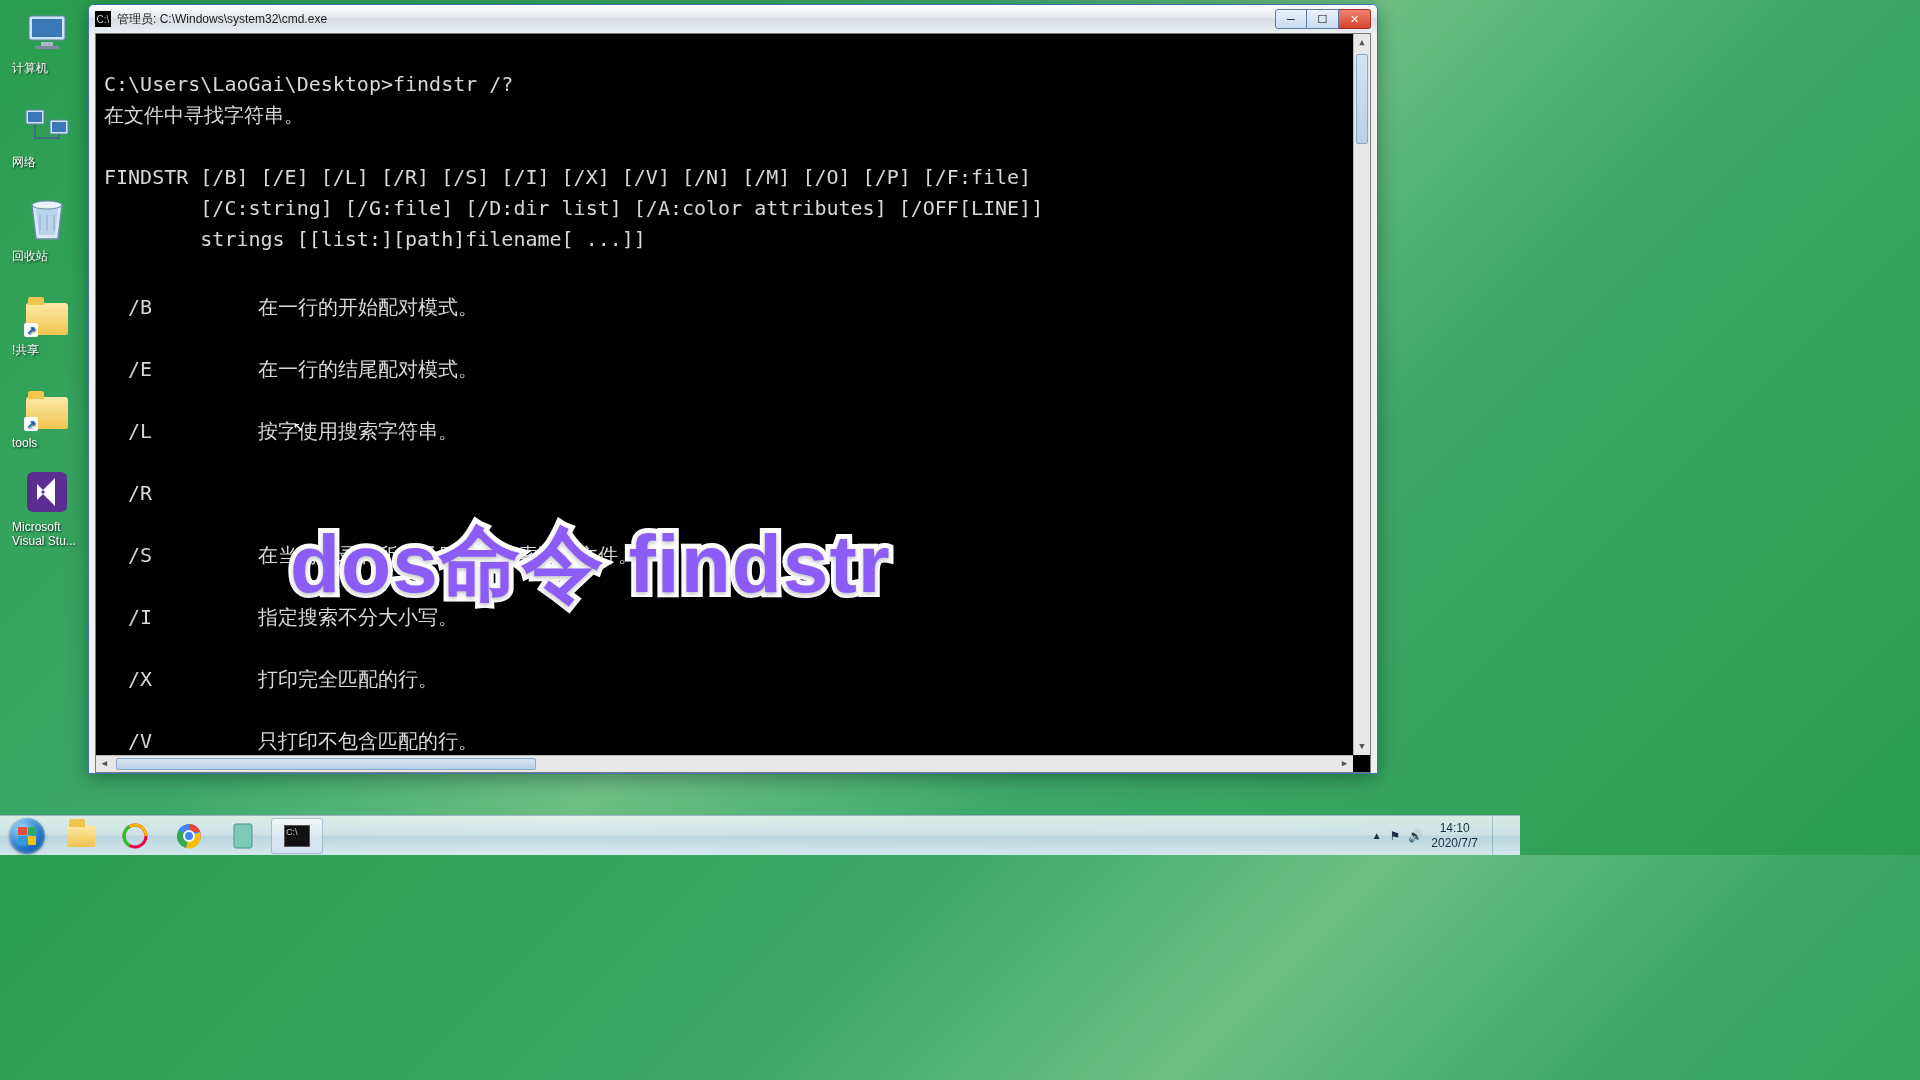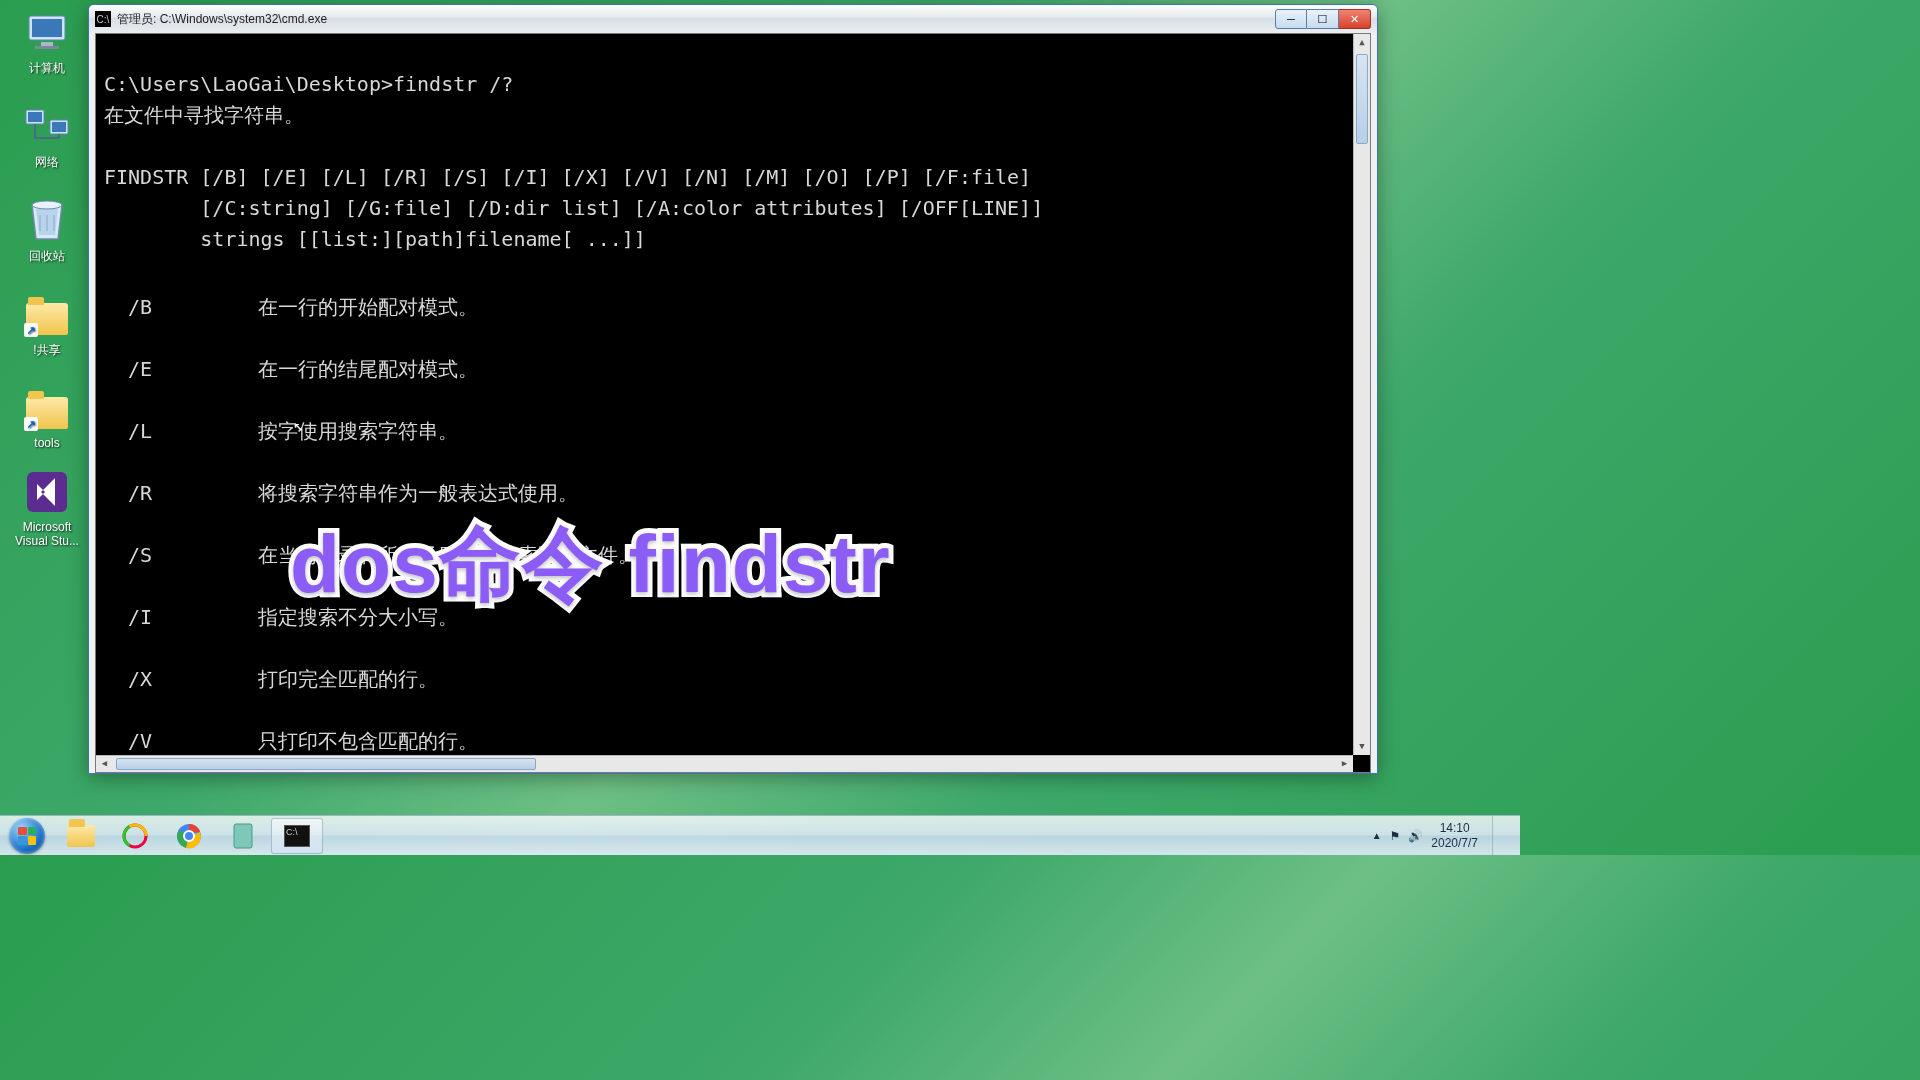--- a/index.html
+++ b/index.html
@@ -8,21 +8,21 @@
   height: 855px;
   overflow: hidden;
   font-family: "Segoe UI", Tahoma, sans-serif;
   background: linear-gradient(135deg, #2a9d4f 0%, #3da869 35%, #6dbf85 50%, #3da869 65%, #2a9d4f 100%);
   position: relative;
 }
 .desktop { position: absolute; inset: 0; }
 .desktop-icon {
   position: absolute;
   width: 70px;
-  text-align: center;
+  text-align: left;
   color: white;
   font-size: 12px;
   text-shadow: 1px 1px 2px rgba(0,0,0,.8);
   cursor: pointer;
 }
 .desktop-icon .ico {
   width: 48px; height: 48px;
   margin: 0 auto 4px;
   display: flex; align-items: center; justify-content: center;
 }
@@ -205,21 +205,21 @@
 <span class="line">C:\Users\LaoGai\Desktop&gt;findstr /?</span>
 <span class="line">在文件中寻找字符串。</span>
 
 <span class="line">FINDSTR [/B] [/E] [/L] [/R] [/S] [/I] [/X] [/V] [/N] [/M] [/O] [/P] [/F:file]</span>
 <span class="line">        [/C:string] [/G:file] [/D:dir list] [/A:color attributes] [/OFF[LINE]]</span>
 <span class="line">        strings [[list:][path]filename[ ...]]</span>
 <div class="opts">
 <div class="row"><span class="flag">/B</span><span>在一行的开始配对模式。</span></div>
 <div class="row"><span class="flag">/E</span><span>在一行的结尾配对模式。</span></div>
 <div class="row"><span class="flag">/L</span><span>按字使用搜索字符串。</span></div>
-<div class="row"><span class="flag">/R</span><span>将搜索字符串作为一般表达式使用。</span></div>
+<div class="row"><span class="flag">/R</span></div>
 <div class="row"><span class="flag">/S</span><span>在当前目录和所有子目录中搜索匹配文件。</span></div>
 <div class="row"><span class="flag">/I</span><span>指定搜索不分大小写。</span></div>
 <div class="row"><span class="flag">/X</span><span>打印完全匹配的行。</span></div>
 <div class="row"><span class="flag">/V</span><span>只打印不包含匹配的行。</span></div>
 
 
 
 
 
 

